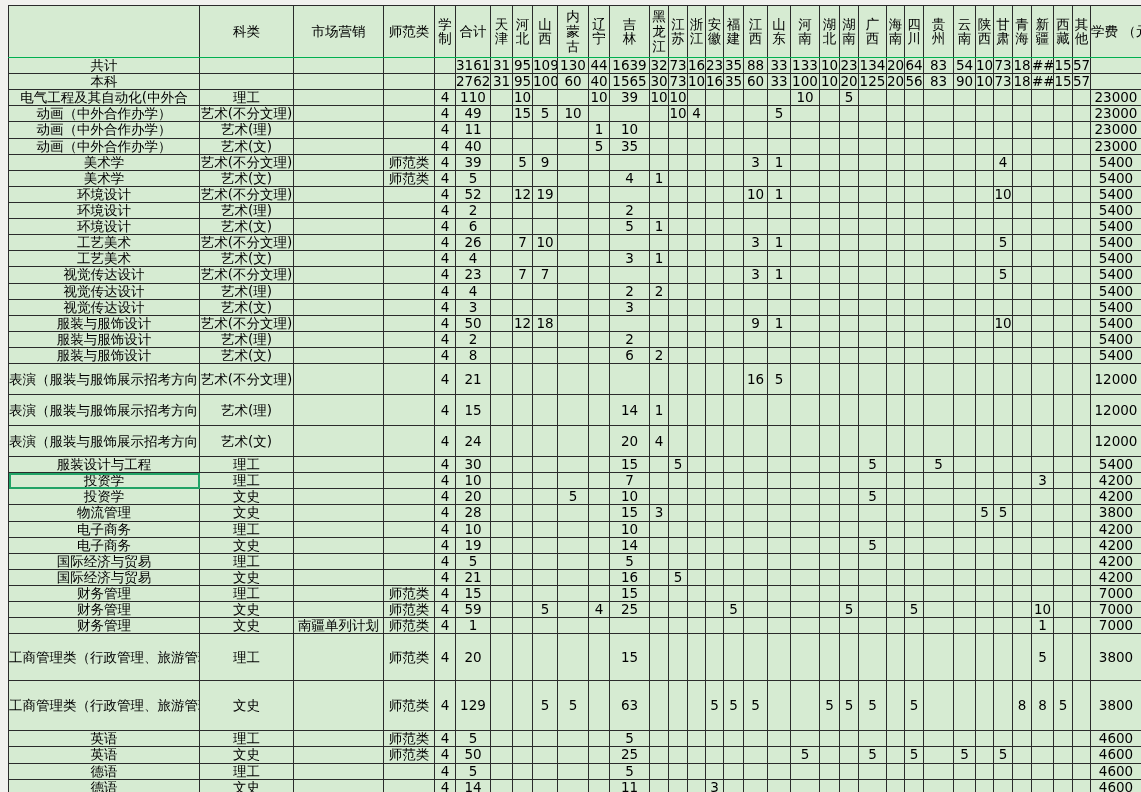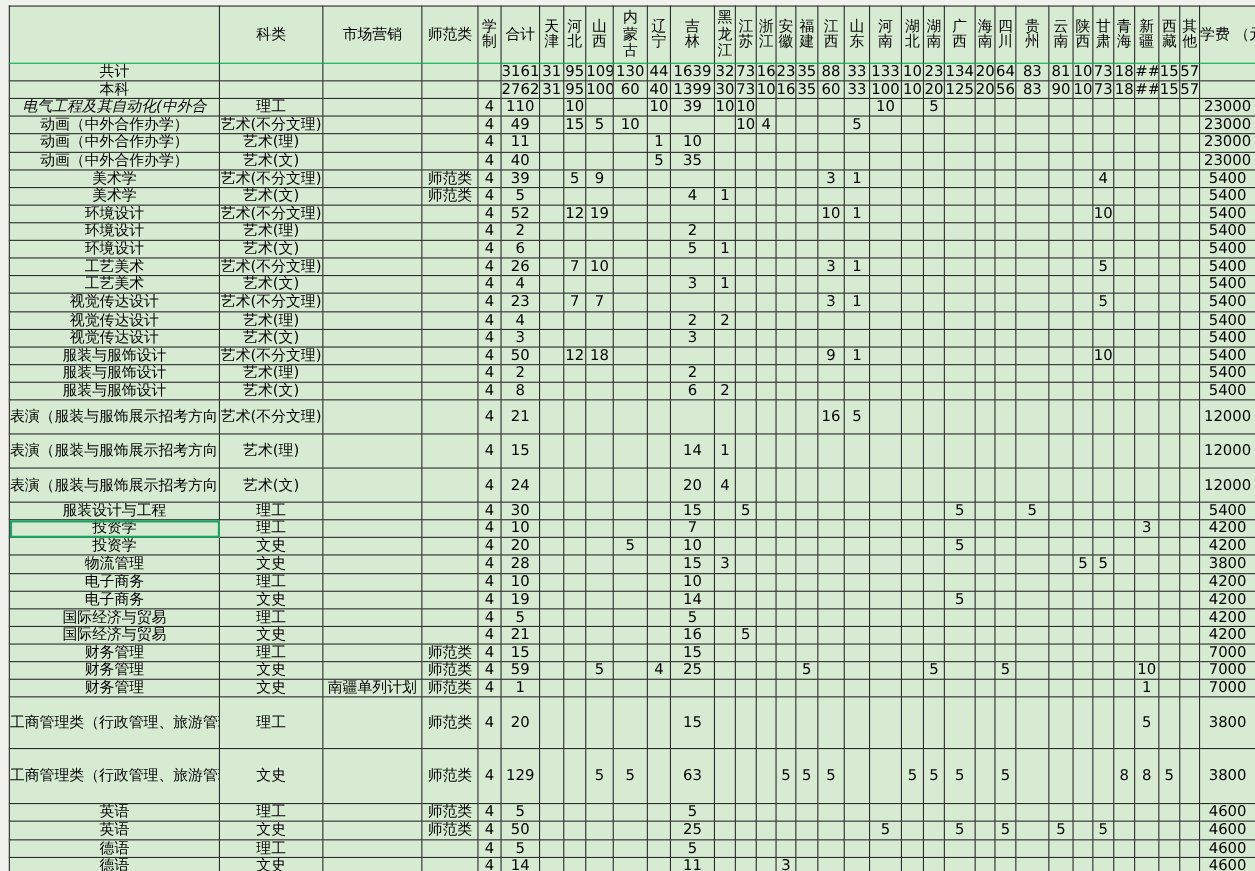--- a/index.html
+++ b/index.html
@@ -22,21 +22,21 @@
   }
   #sheet tr{height:16px;}
   #sheet tr.hdr{height:52px;}
   #sheet tr.hdr td{border-bottom:1px solid #00b050;font-weight:normal;}
   .vhead span{
     display:inline-block;width:15px;
     word-break:break-all;white-space:normal;line-height:1.1;
   }
   td.feeh{white-space:pre-line;}
   td.name{font-size:14px;white-space:normal;}
-  td.name.clip{white-space:nowrap;text-align:left;font-style:italic;}
+  td.name.clip{white-space:nowrap;text-align:left;}
   td.fee{text-align:right;padding-right:3px;}
   td.active{outline:2px solid #21a366;outline-offset:-2px;}
 </style>
 </head>
 <body>
 
 <div id="screen">
   <table id="sheet">
     <colgroup id="cols">
         <col style="width: 191px;">
@@ -132,42 +132,42 @@
           <td>35</td>
           <td>88</td>
           <td>33</td>
           <td>133</td>
           <td>10</td>
           <td>23</td>
           <td>134</td>
           <td>20</td>
           <td>64</td>
           <td>83</td>
-          <td>81</td>
+          <td>54</td>
           <td>10</td>
           <td>73</td>
           <td>18</td>
           <td>##</td>
           <td>15</td>
           <td>57</td>
           <td class="fee"></td>
         </tr>
         <tr>
           <td class="name">本科</td>
           <td></td>
           <td></td>
           <td></td>
           <td></td>
           <td>2762</td>
           <td>31</td>
           <td>95</td>
           <td>100</td>
           <td>60</td>
           <td>40</td>
-          <td>1399</td>
+          <td>1565</td>
           <td>30</td>
           <td>73</td>
           <td>10</td>
           <td>16</td>
           <td>35</td>
           <td>60</td>
           <td>33</td>
           <td>100</td>
           <td>10</td>
           <td>20</td>

